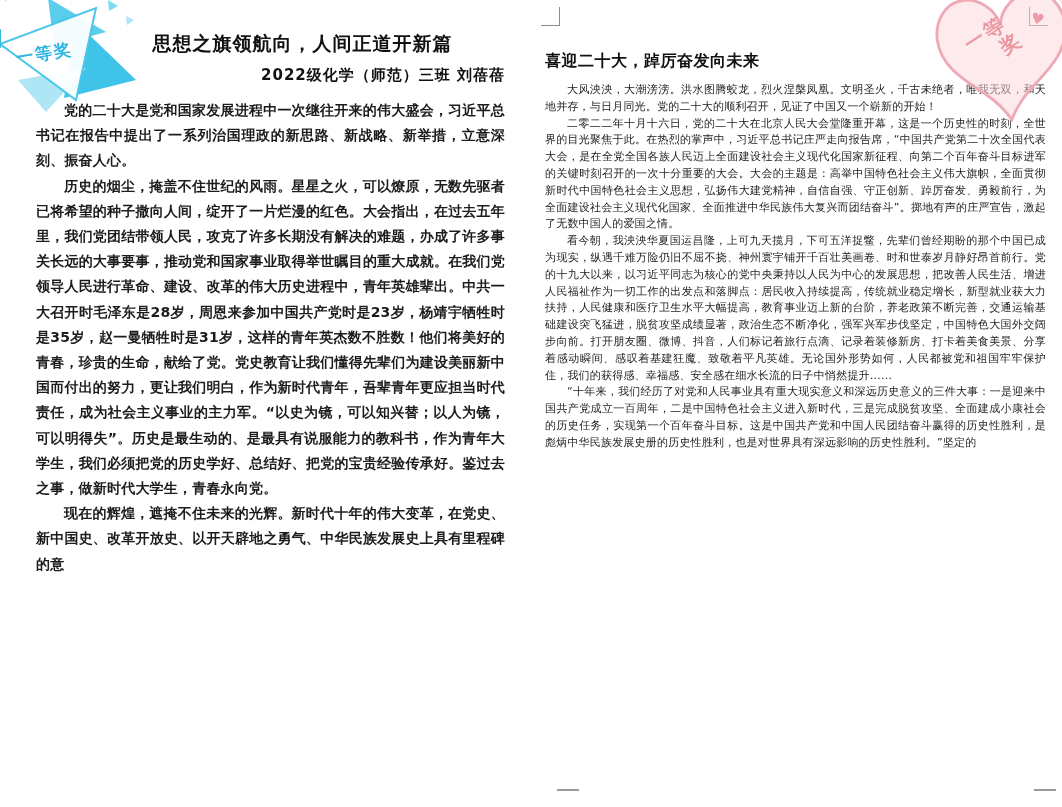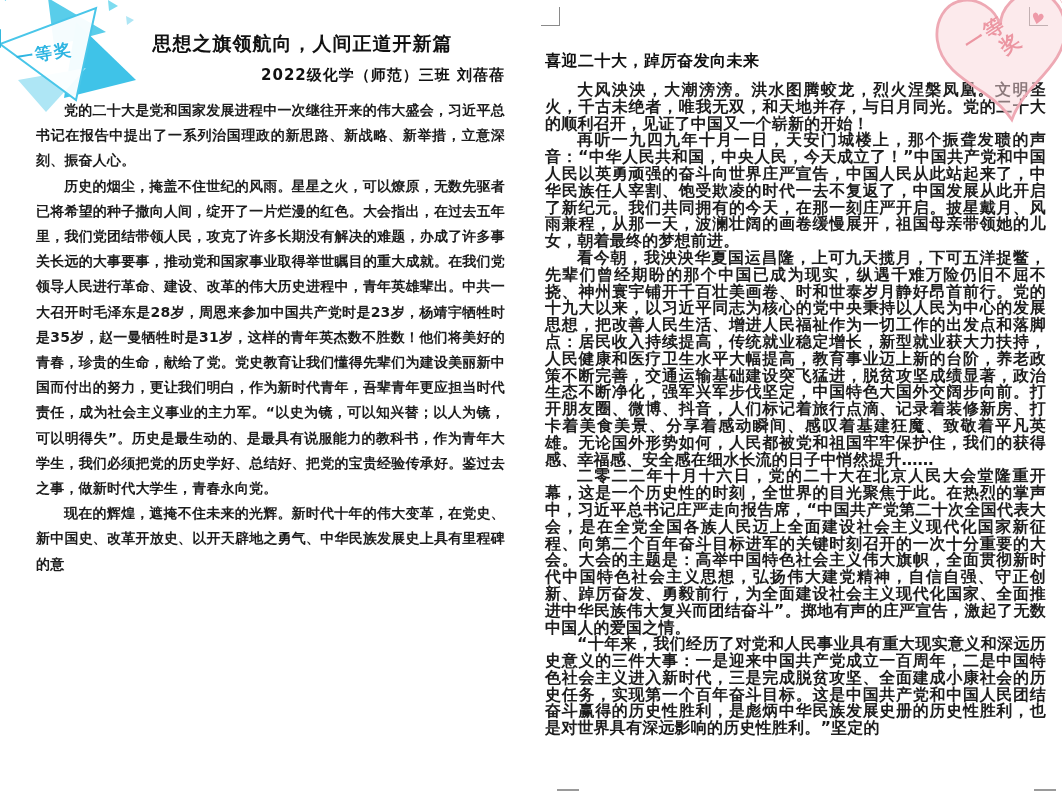--- a/index.html
+++ b/index.html
@@ -43,21 +43,21 @@
   
   .rp-inner{padding:0 16px 0 14px;}
   .rp-title{
     margin:0;padding-top:50px;text-align:left;
     font-size:16px;line-height:22px;font-weight:700;color:#111;
     letter-spacing:0.5px;
   }
   .rp-body{margin-top:10px;}
   .rp-body p{
     margin:0;text-indent:2em;text-align:justify;
-    font-size:16px;line-height:16.8px;font-weight:700;
+    font-size:11px;line-height:16.8px;font-weight:400;
     letter-spacing:0.2px;color:#1c1c1c;
   }
 
   
   .corner{position:absolute;width:18px;height:18px;}
   .corner.tl{left:10px;top:7px;border-right:1px solid #8a8a8a;border-bottom:1px solid #8a8a8a;}
   .corner.tr{right:14px;top:7px;border-left:1px solid #8a8a8a;border-bottom:1px solid #8a8a8a;}
   .dash{position:absolute;bottom:16px;width:22px;border-top:2px solid #9a9a9a;}
   .dash.dl{left:26px;}
   .dash.dr{right:6px;}
@@ -116,23 +116,22 @@
 
   <section class="page page-right">
 
     <span class="corner tl"></span>
     <span class="corner tr"></span>
 
     <div class="rp-inner">
       <h2 class="rp-title">喜迎二十大，踔厉奋发向未来</h2>
       <div class="rp-body">
           <p>大风泱泱，大潮滂滂。洪水图腾蛟龙，烈火涅槃凤凰。文明圣火，千古未绝者，唯我无双，和天地并存，与日月同光。党的二十大的顺利召开，见证了中国又一个崭新的开始！</p>
-          <p>再听一九四九年十月一日，天安门城楼上，那个振聋发聩的声音：“中华人民共和国，中央人民，今天成立了！”中国共产党和中国人民以英勇顽强的奋斗向世界庄严宣告，中国人民从此站起来了，中华民族任人宰割、饱受欺凌的时代一去不复返了，中国发展从此开启了新纪元。我们共同拥有的今天，在那一刻庄严开启。披星戴月、风雨兼程，从那一天，波澜壮阔的画卷缓慢展开，祖国母亲带领她的儿女，朝着最终的梦想前进。</p>
+          <p>二零二二年十月十六日，党的二十大在北京人民大会堂隆重开幕，这是一个历史性的时刻，全世界的目光聚焦于此。在热烈的掌声中，习近平总书记庄严走向报告席，“中国共产党第二十次全国代表大会，是在全党全国各族人民迈上全面建设社会主义现代化国家新征程、向第二个百年奋斗目标进军的关键时刻召开的一次十分重要的大会。大会的主题是：高举中国特色社会主义伟大旗帜，全面贯彻新时代中国特色社会主义思想，弘扬伟大建党精神，自信自强、守正创新、踔厉奋发、勇毅前行，为全面建设社会主义现代化国家、全面推进中华民族伟大复兴而团结奋斗”。掷地有声的庄严宣告，激起了无数中国人的爱国之情。</p>
           <p>看今朝，我泱泱华夏国运昌隆，上可九天揽月，下可五洋捉鳖，先辈们曾经期盼的那个中国已成为现实，纵遇千难万险仍旧不屈不挠、神州寰宇铺开千百壮美画卷、时和世泰岁月静好昂首前行。党的十九大以来，以习近平同志为核心的党中央秉持以人民为中心的发展思想，把改善人民生活、增进人民福祉作为一切工作的出发点和落脚点：居民收入持续提高，传统就业稳定增长，新型就业获大力扶持，人民健康和医疗卫生水平大幅提高，教育事业迈上新的台阶，养老政策不断完善，交通运输基础建设突飞猛进，脱贫攻坚成绩显著，政治生态不断净化，强军兴军步伐坚定，中国特色大国外交阔步向前。打开朋友圈、微博、抖音，人们标记着旅行点滴、记录着装修新房、打卡着美食美景、分享着感动瞬间、感叹着基建狂魔、致敬着平凡英雄。无论国外形势如何，人民都被党和祖国牢牢保护住，我们的获得感、幸福感、安全感在细水长流的日子中悄然提升……</p>
-          <p>二零二二年十月十六日，党的二十大在北京人民大会堂隆重开幕，这是一个历史性的时刻，全世界的目光聚焦于此。在热烈的掌声中，习近平总书记庄严走向报告席，“中国共产党第二十次全国代表大会，是在全党全国各族人民迈上全面建设社会主义现代化国家新征程、向第二个百年奋斗目标进军的关键时刻召开的一次十分重要的大会。大会的主题是：高举中国特色社会主义伟大旗帜，全面贯彻新时代中国特色社会主义思想，弘扬伟大建党精神，自信自强、守正创新、踔厉奋发、勇毅前行，为全面建设社会主义现代化国家、全面推进中华民族伟大复兴而团结奋斗”。掷地有声的庄严宣告，激起了无数中国人的爱国之情。</p>
           <p>“十年来，我们经历了对党和人民事业具有重大现实意义和深远历史意义的三件大事：一是迎来中国共产党成立一百周年，二是中国特色社会主义进入新时代，三是完成脱贫攻坚、全面建成小康社会的历史任务，实现第一个百年奋斗目标。这是中国共产党和中国人民团结奋斗赢得的历史性胜利，是彪炳中华民族发展史册的历史性胜利，也是对世界具有深远影响的历史性胜利。”坚定的</p>
         </div>
     </div>
 
     <span class="dash dl"></span>
     <span class="dash dr"></span>
 
     <div class="badge-heart">
       <svg width="140" height="165" viewBox="0 0 100 118">
         <g transform="rotate(-7 50 50)">

